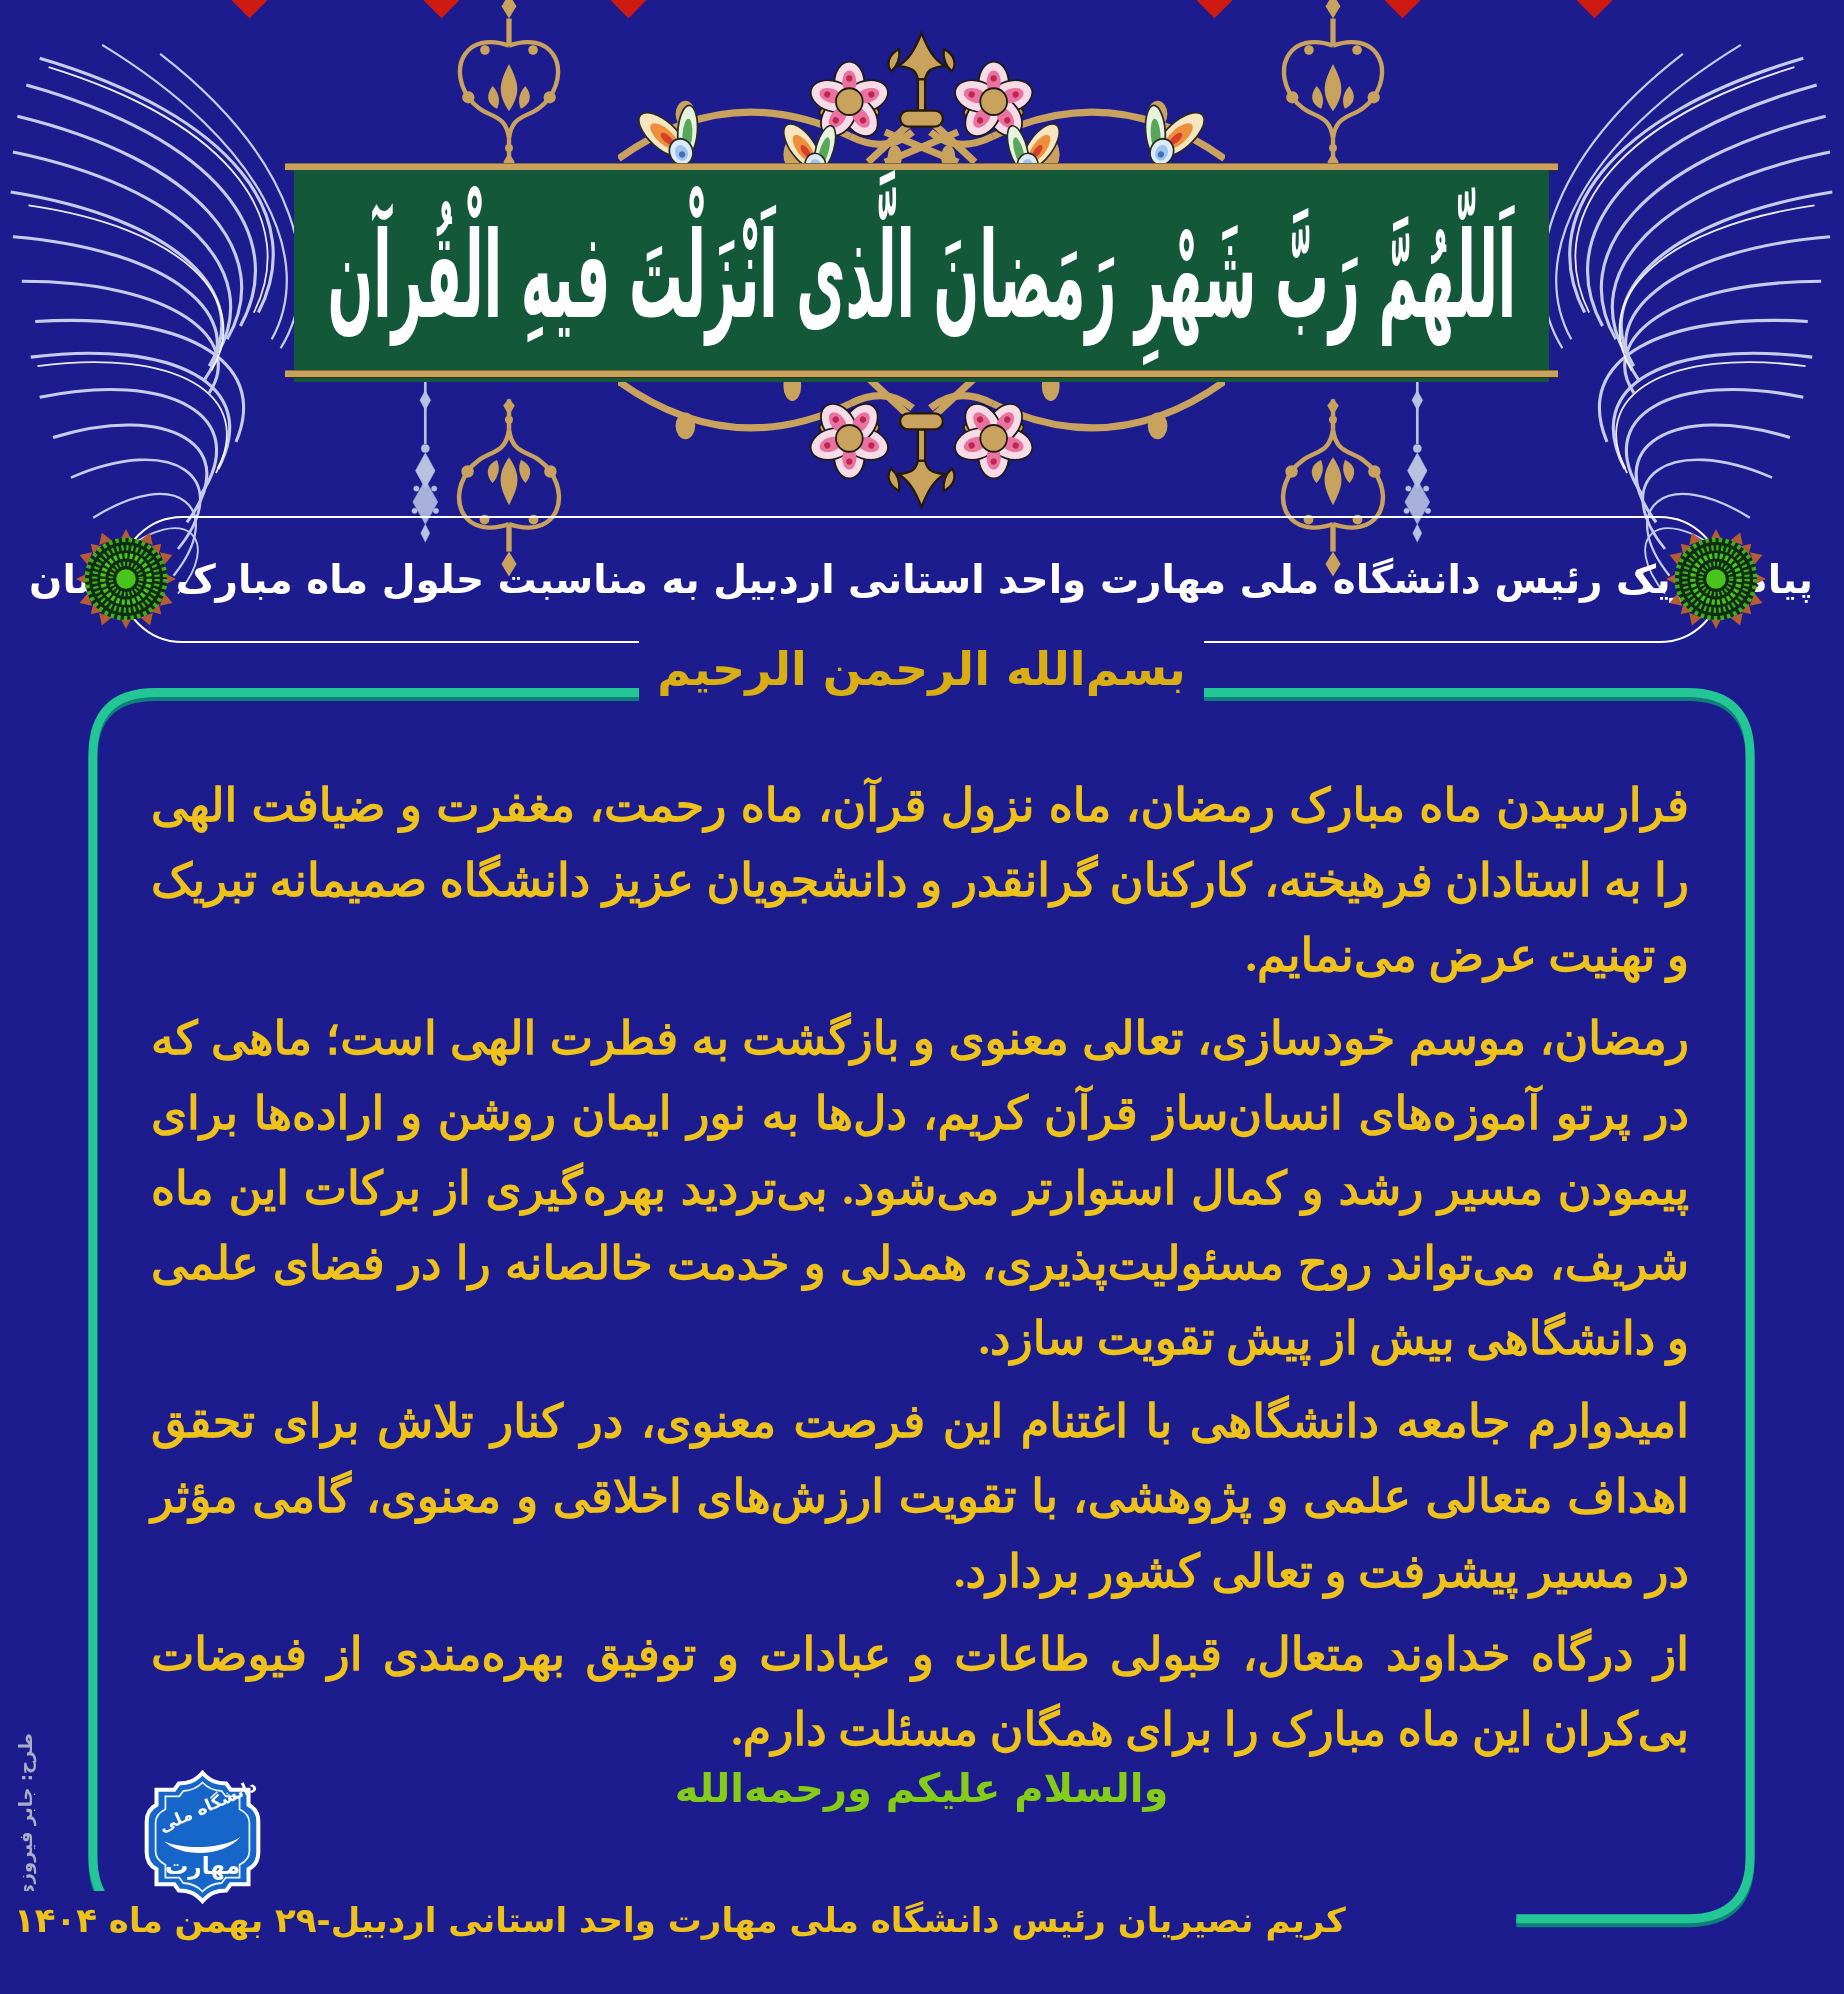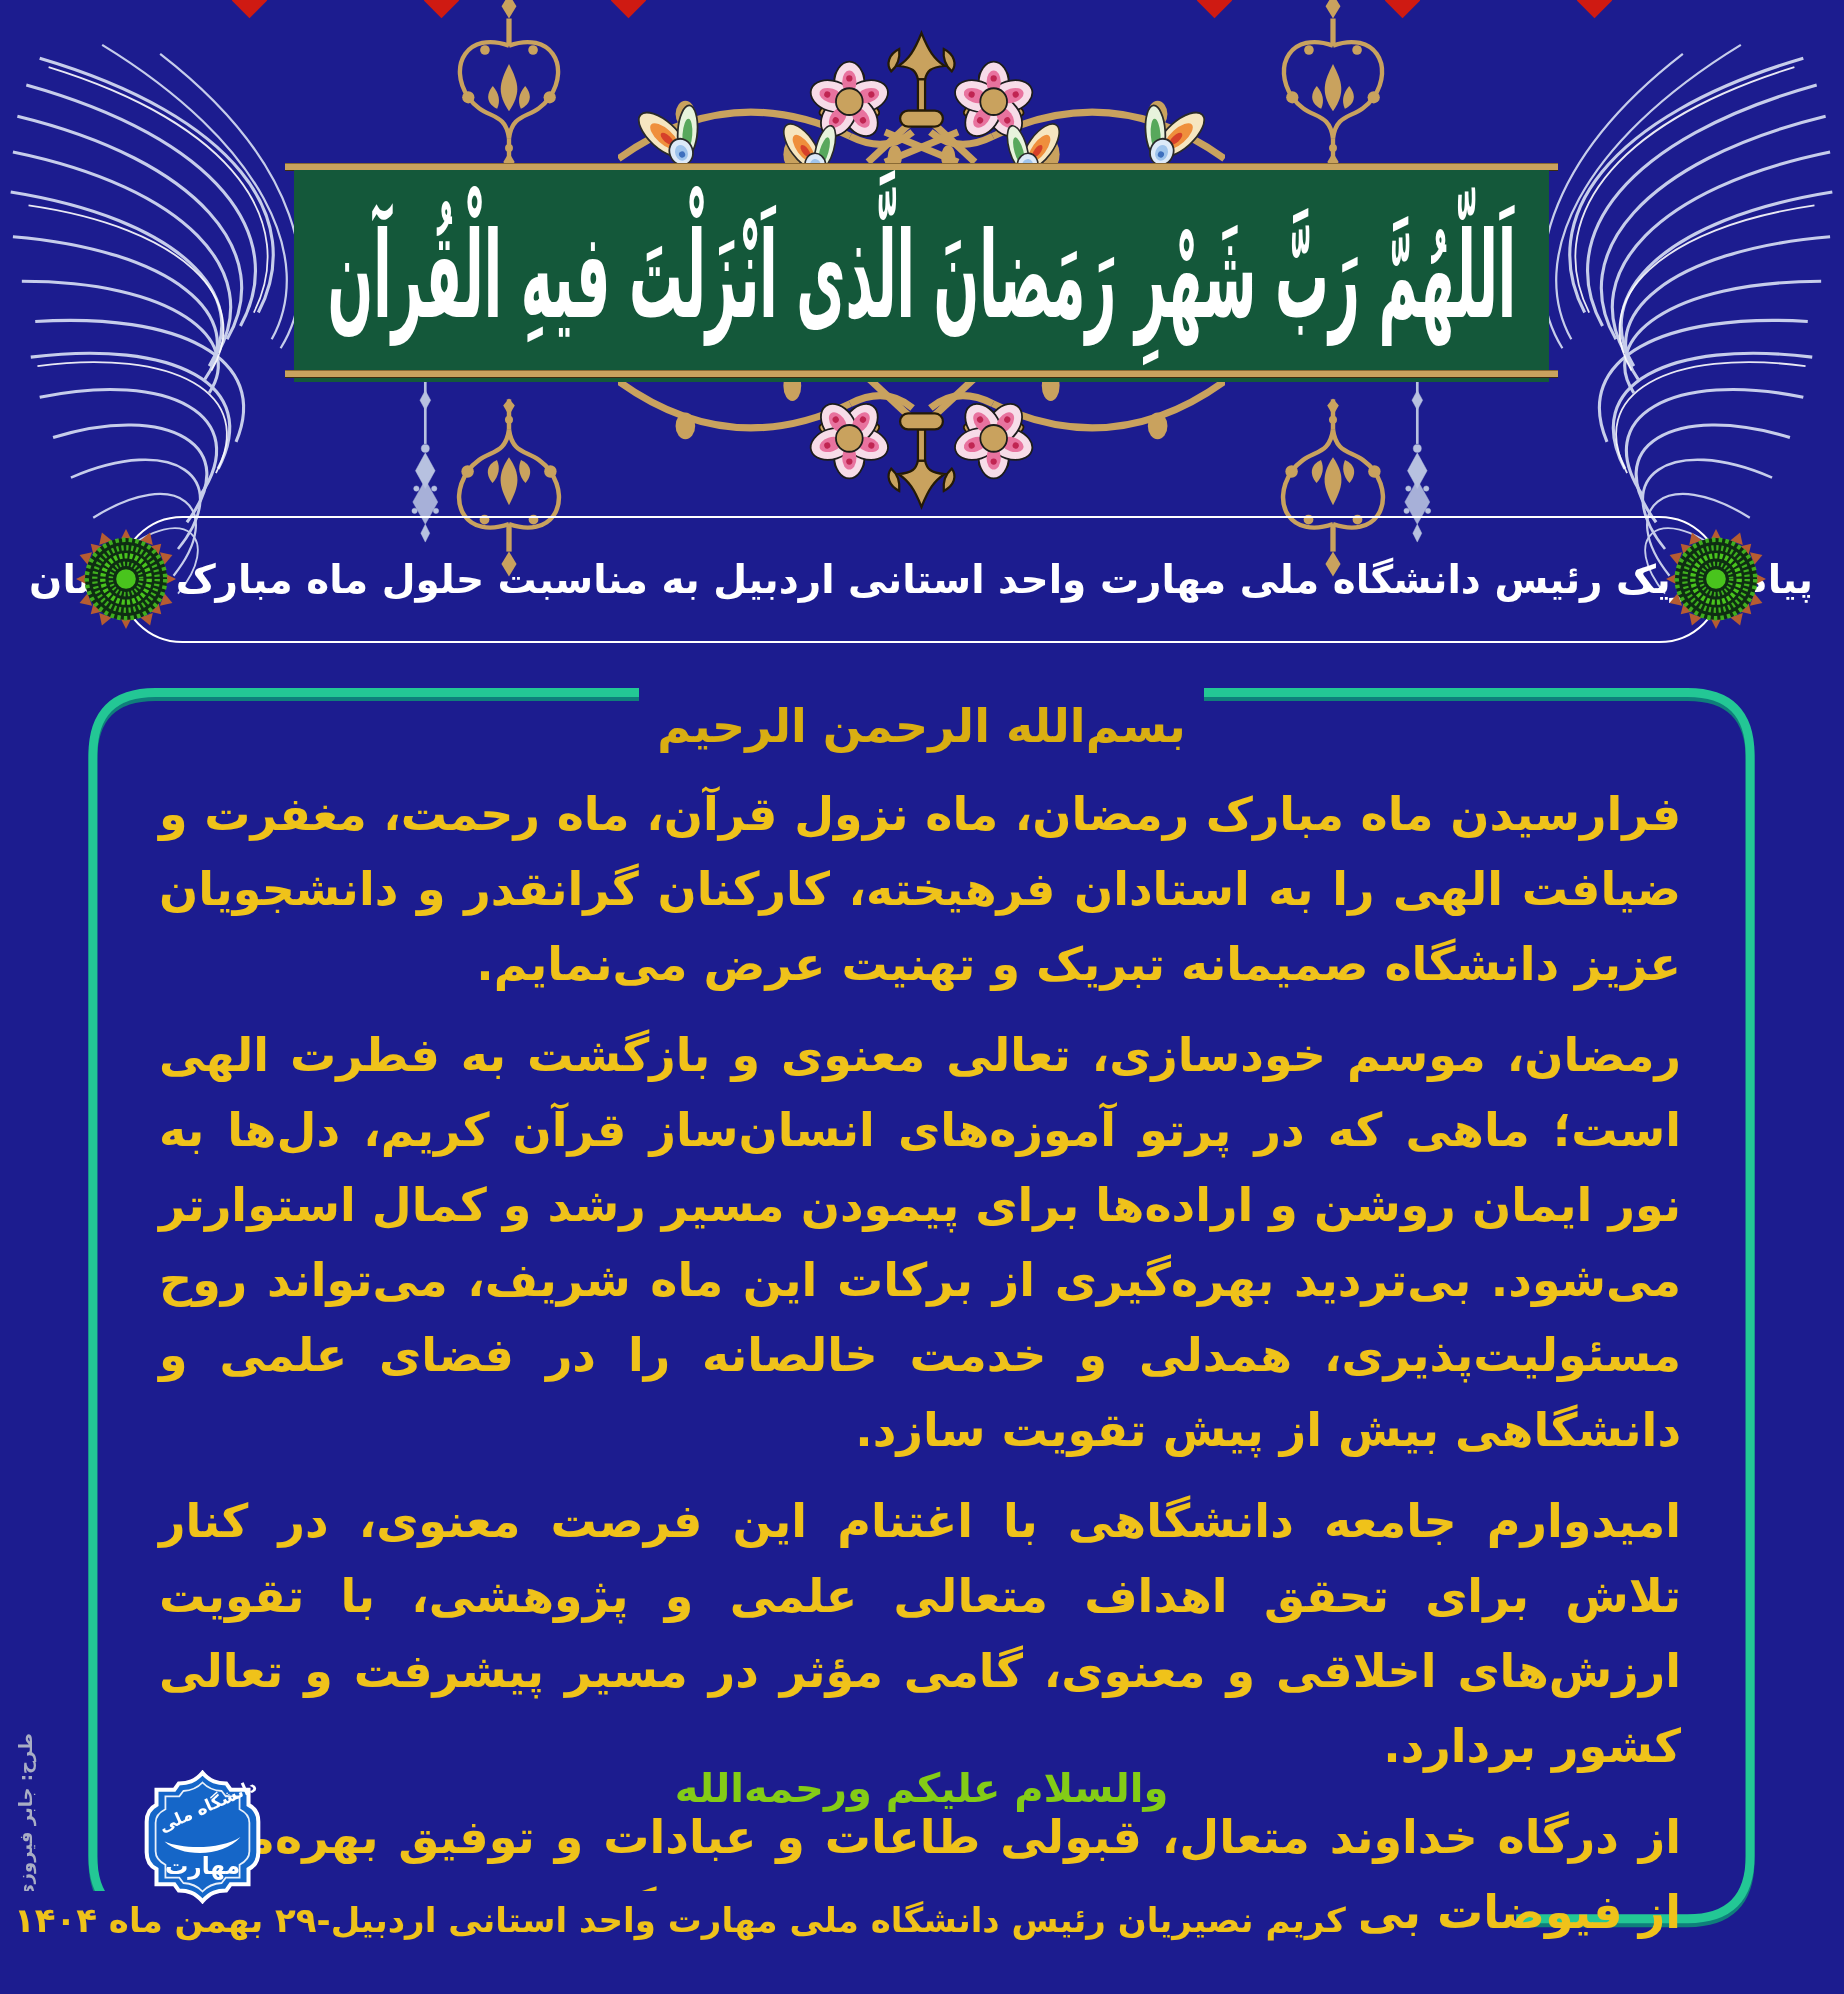--- a/index.html
+++ b/index.html
@@ -38,35 +38,35 @@
     border:2.2px solid #ffffff; border-radius:67px; z-index:4;
     display:flex; align-items:center; justify-content:center;
   }
   .title-pill .title-text{
     color:#ffffff; font-weight:700; font-size:39px; white-space:nowrap;
   }
   .medallion{position:absolute; top:529px; width:100px; height:100px; z-index:5;}
   .medallion.ml{left:77px;} .medallion.mr{left:1667px;}
   
   .bismillah{
-    position:absolute; left:0; top:688px; width:100%; text-align:center; z-index:4;text-decoration:underline;
+    position:absolute; left:0; top:631px; width:100%; text-align:center; z-index:4;text-decoration:underline;
   }
   .bismillah span{
     display:inline-block; background:#1c1c8f; padding:0 18px;
     color:#d9ae12; font-weight:700; font-size:46px; line-height:76px;
   }
   
   .boxborder{position:absolute; left:0; top:0; width:1845px; height:1995px; z-index:2;}
   
   .body-text{
     position:absolute; right:147px; top:761px; width:1554px; z-index:3;
     color:#efc21a; font-weight:700; font-size:46px; line-height:1.63;
     text-align:justify;
   }
-  .body-text p{margin:16px; text-align:justify; text-align-last:right;}
+  .body-text p{margin:8px; text-align:justify; text-align-last:right;font-family:Liberation Serif, serif;}
   .salutation{
     position:absolute; left:0; top:1765px; width:100%; text-align:center; z-index:3;
     color:#84cc16; font-weight:700; font-size:40px;
   }
   .signature{
     position:absolute; left:0; top:1891px; width:100%; text-align:left; z-index:4;
   }
   .signature span{
     display:inline-block; background:#1c1c8f; padding:0 15px;
     color:#efc21a; font-weight:700; font-size:34px; line-height:58px;

